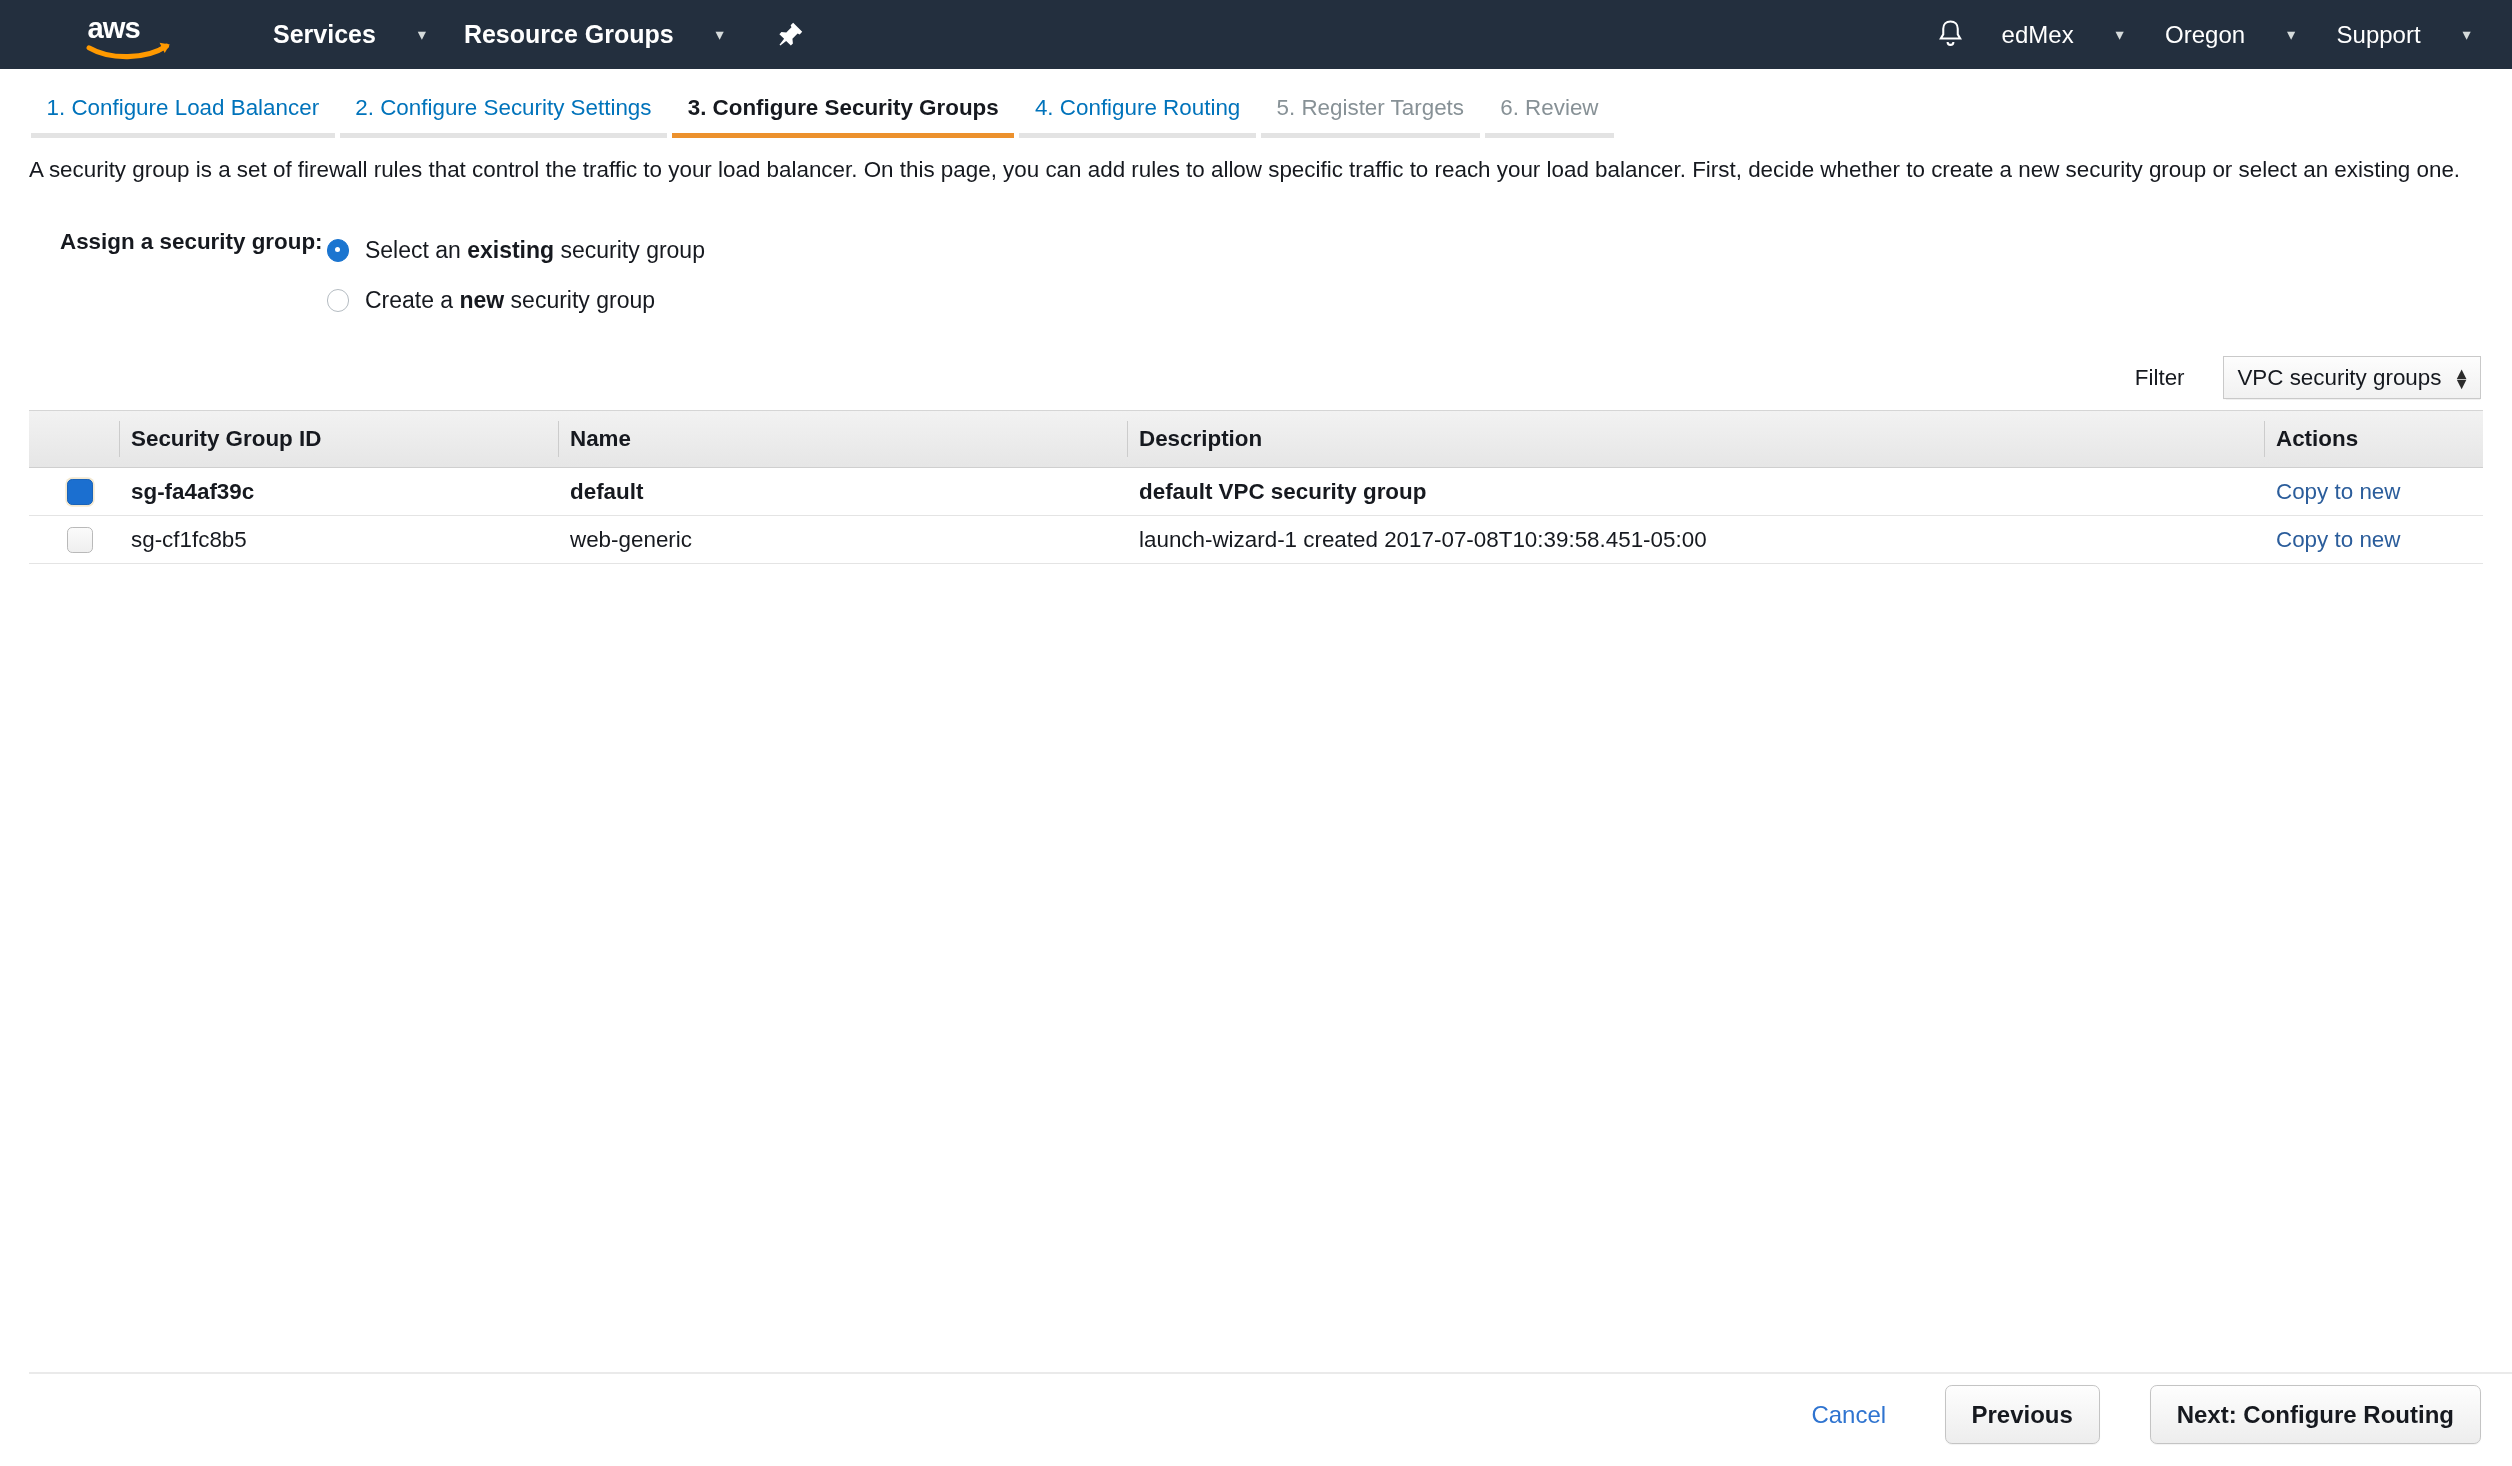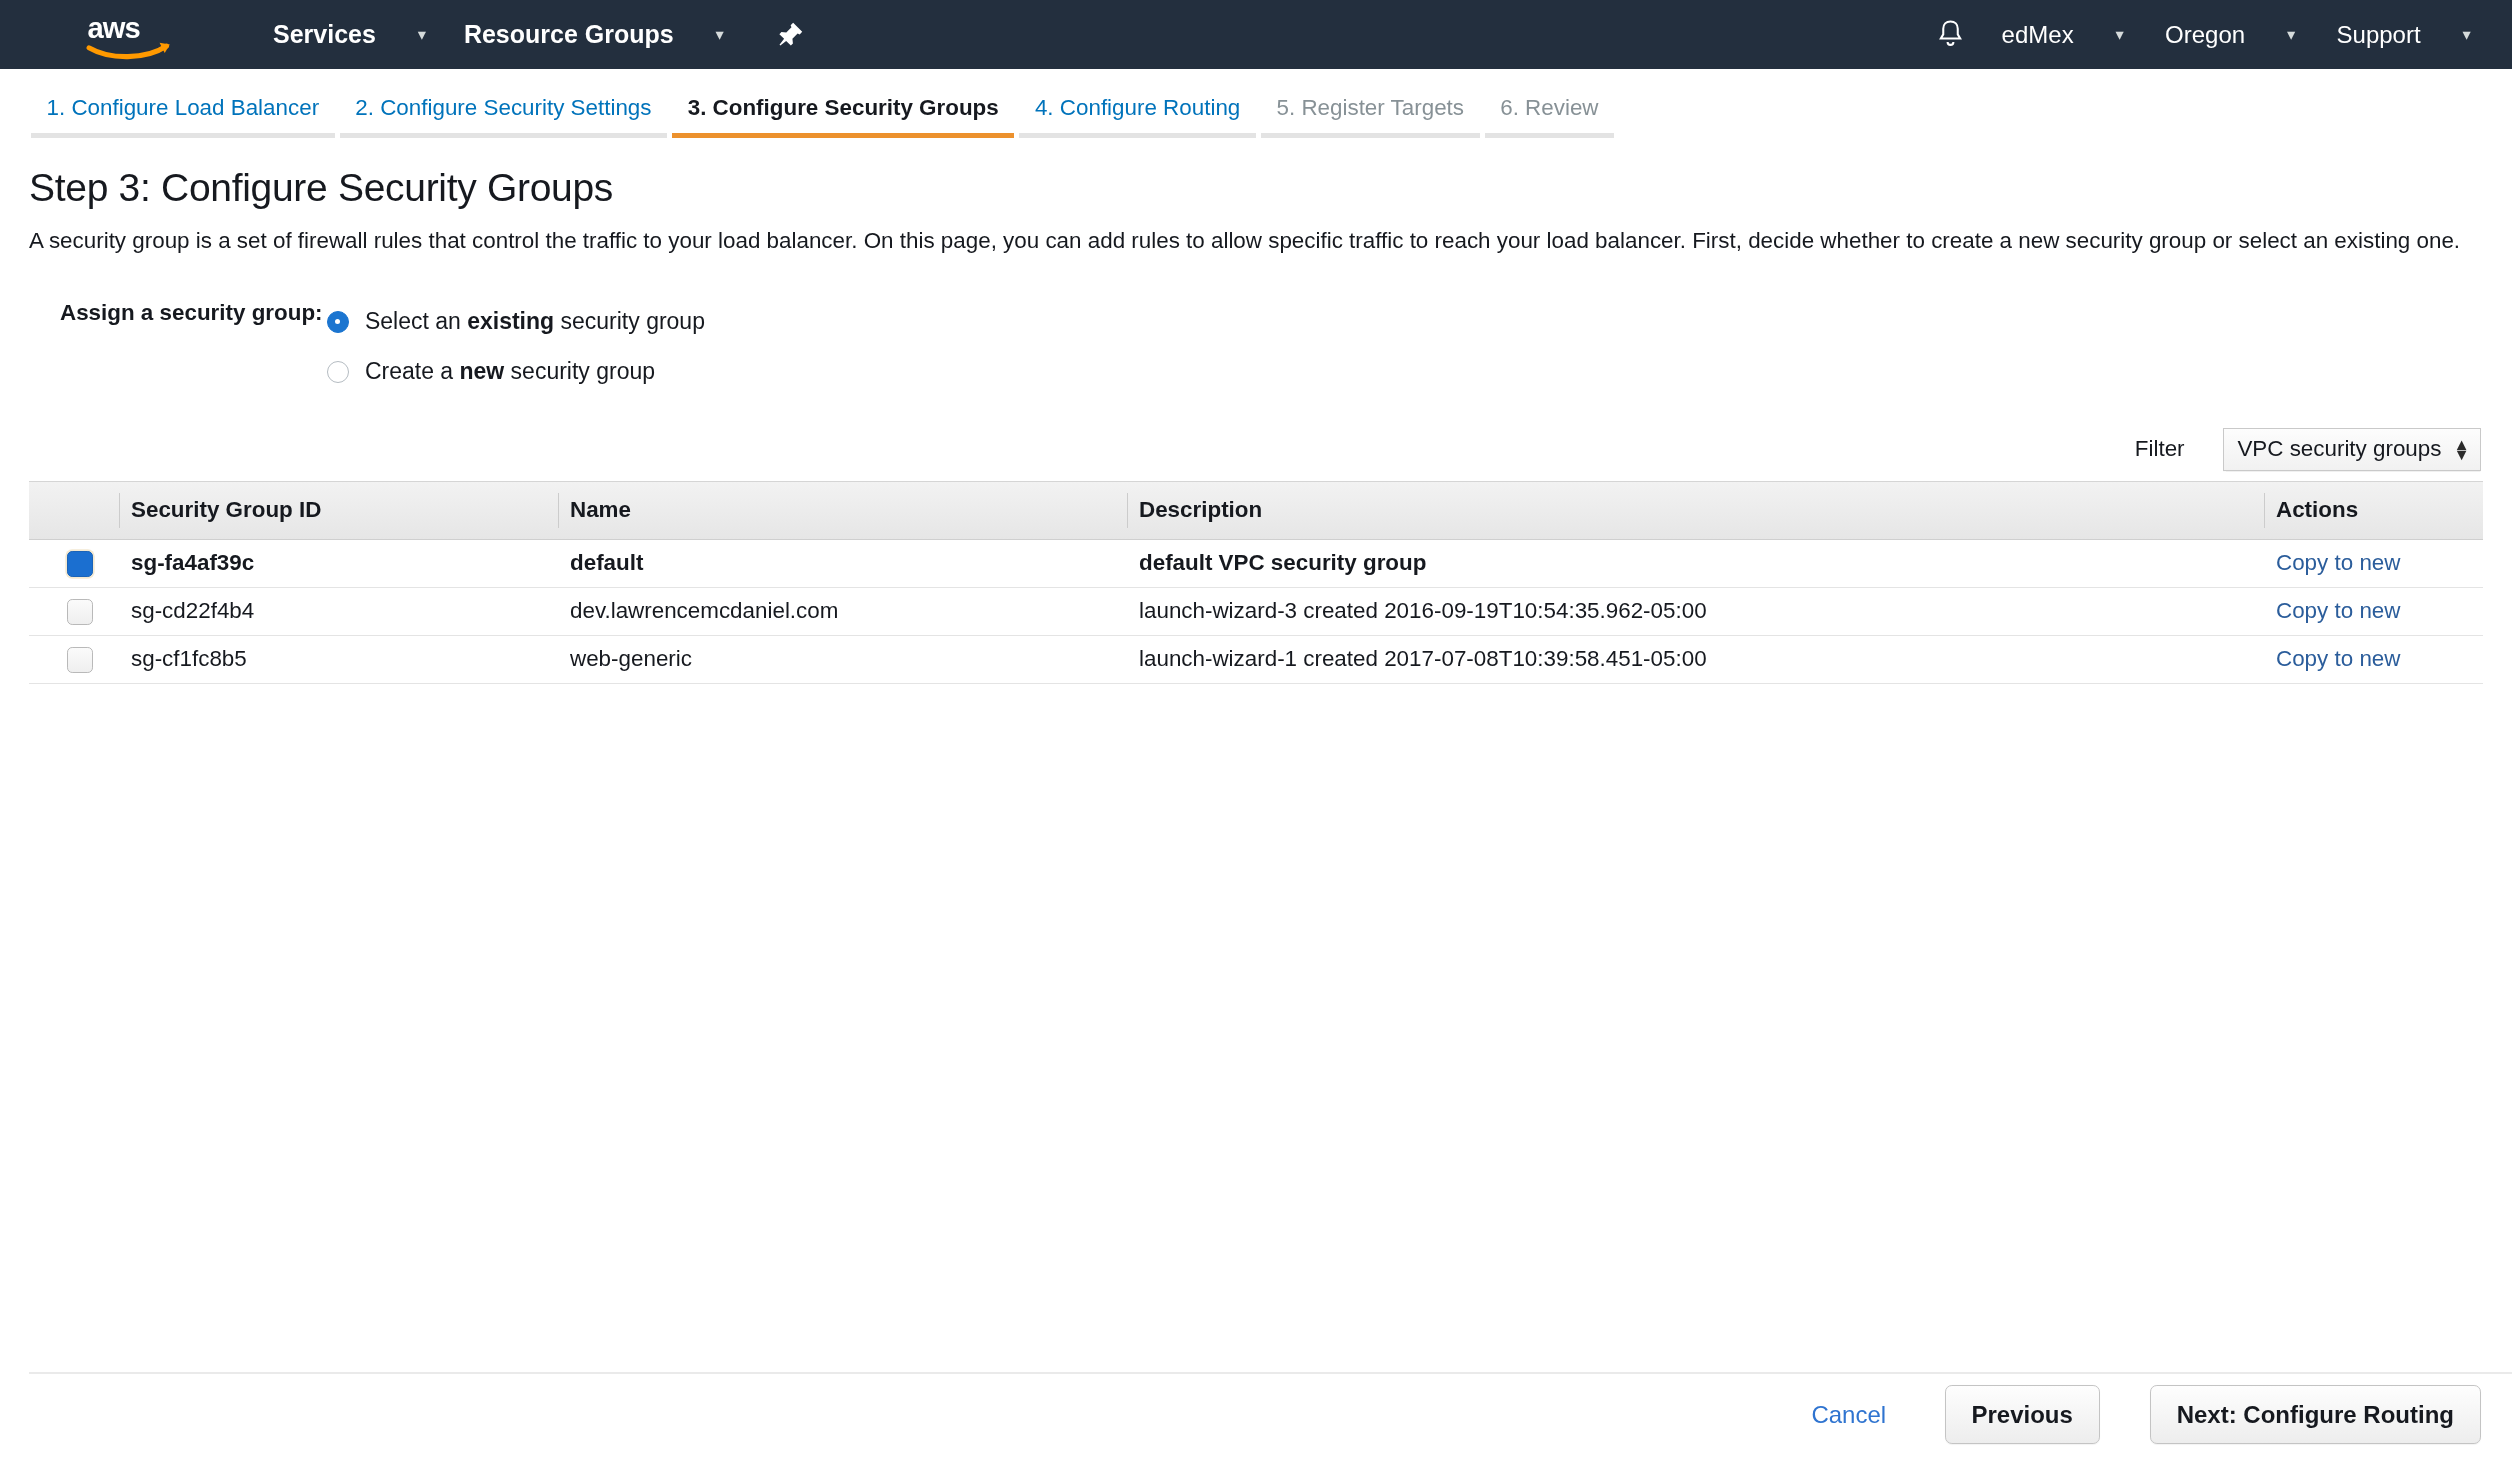--- a/index.html
+++ b/index.html
@@ -381,21 +381,20 @@
       </div>
       <div class="tab done">
         <span>6. Review</span>
         <span class="tab-underline"></span>
       </div>
     </div>
   </div>
 
   <div class="content">
 
-    <h1 class="page-title">Step 3: Configure Security Groups</h1>
     <p class="page-desc">A security group is a set of firewall rules that control the traffic to your load balancer. On this page, you can add rules to allow specific traffic to reach your load balancer. First, decide whether to create a new security group or select an existing one.</p>
 
     <div class="assign-block">
       <div class="assign-label">Assign a security group:</div>
       <div class="radio-col">
 
         <div class="radio-row">
           <span class="radio checked"></span>
           <span class="radio-text"><span>Select an </span><b>existing</b><span> security group</span></span>
         </div>
@@ -446,31 +445,20 @@
             <td>default</td>
             <td>default VPC security group</td>
             <td class="act-cell">
               <span class="act-link">Copy to new</span>
             </td>
           </tr>
           <tr>
             <td class="cb-cell">
               <span class="cbox"></span>
             </td>
-            <td>sg-cd22f4b4</td>
-            <td>dev.lawrencemcdaniel.com</td>
-            <td>launch-wizard-3 created 2016-09-19T10:54:35.962-05:00</td>
-            <td class="act-cell">
-              <span class="act-link">Copy to new</span>
-            </td>
-          </tr>
-          <tr>
-            <td class="cb-cell">
-              <span class="cbox"></span>
-            </td>
             <td>sg-cf1fc8b5</td>
             <td>web-generic</td>
             <td>launch-wizard-1 created 2017-07-08T10:39:58.451-05:00</td>
             <td class="act-cell">
               <span class="act-link">Copy to new</span>
             </td>
           </tr>
         </tbody>
       </table>
     </div>

